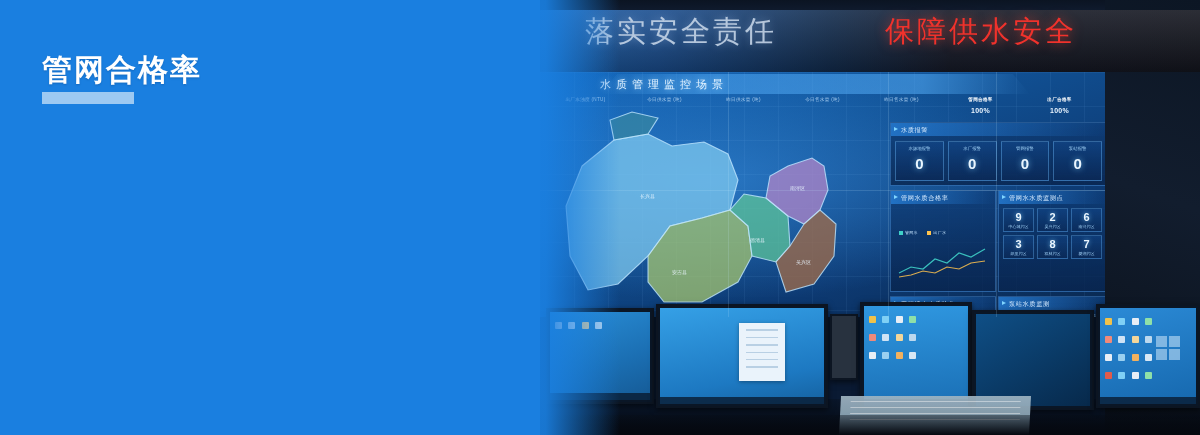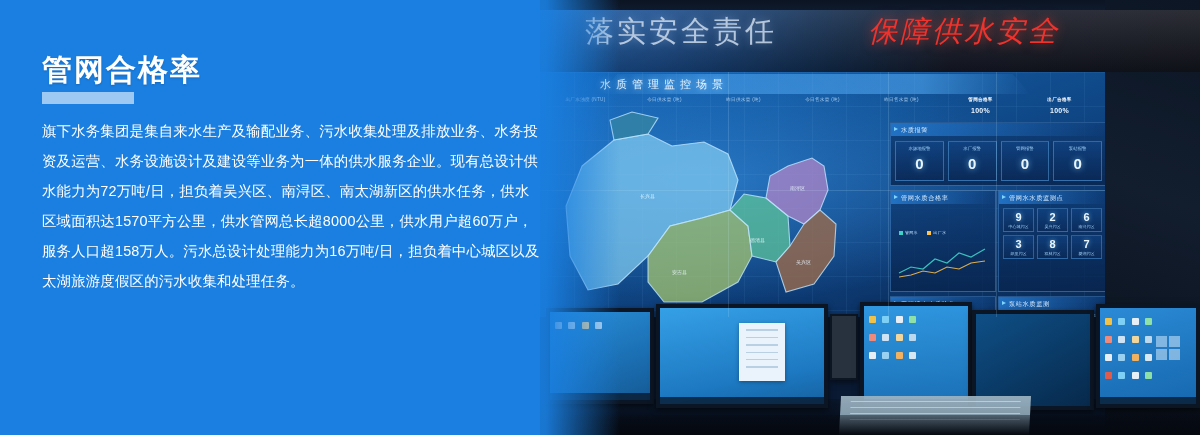--- a/index.html
+++ b/index.html
@@ -44,21 +44,21 @@
     content:"";position:absolute;inset:0;
     background:linear-gradient(180deg,rgba(255,255,255,.10),rgba(0,0,0,.25));
   }
   .led-text{
     position:absolute;top:12px;
     font-family:"Liberation Serif","DejaVu Serif",serif;
     font-size:29px;letter-spacing:3px;white-space:nowrap;
     z-index:3;
   }
   .led-left{left:45px;color:#c9d8ea;text-shadow:0 0 9px rgba(180,210,255,.45);opacity:.88;}
-  .led-right{left:328px;color:#f0322c;text-shadow:0 0 12px rgba(255,70,50,.65);font-style:italic;}
+  .led-right{left:345px;color:#f0322c;text-shadow:0 0 12px rgba(255,70,50,.65);}
 
   
   .wall{
     position:absolute;top:72px;left:0;right:95px;height:245px;
     background:
       radial-gradient(ellipse at 30% 45%,rgba(60,150,235,.55),rgba(10,40,85,0) 62%),
       linear-gradient(160deg,#1468bd 0%,#115296 35%,#0d3a73 70%,#09284f 100%);
     overflow:hidden;
   }
   
@@ -487,18 +487,15 @@
         <div class="deskdark"></div>
       </div>
 
       <div class="room-bottom"></div>
     </div>
   </div>
 
   <div class="bluepanel">
     <div class="heading">管网合格率</div>
     <div class="underbar"></div>
-    <div class="para">
-      <p>旗下水务集团是集自来水生产及输配业务、污水收集处理及排放业务、水务投资及运营、水务设施设计及建设等业务为一体的供水服务企业。现有总设计供水能力为72万吨/日，担负着吴兴区、南浔区、南太湖新区的供水任务，供水区域面积达1570平方公里，供水管网总长超8000公里，供水用户超60万户，服务人口超158万人。污水总设计处理能力为16万吨/日，担负着中心城区以及太湖旅游度假区的污水收集和处理任务。</p>
-    </div>
   </div>
 
 </div>
 
 </body></html>

